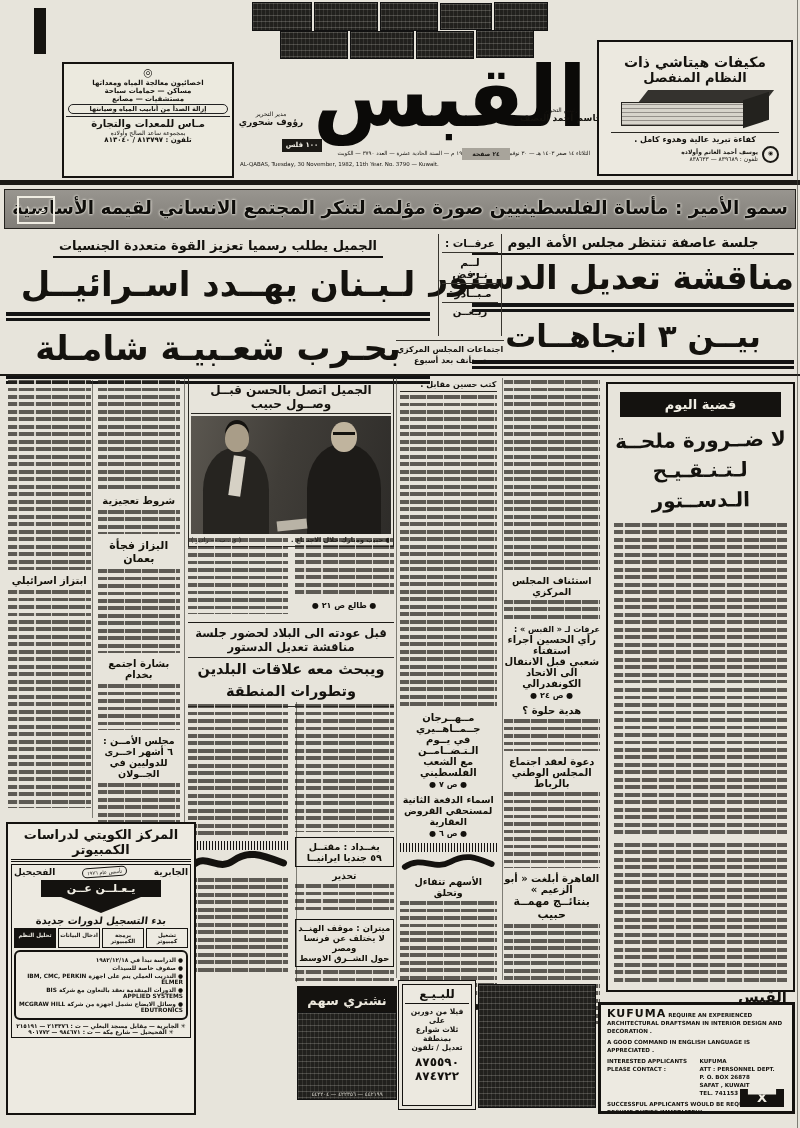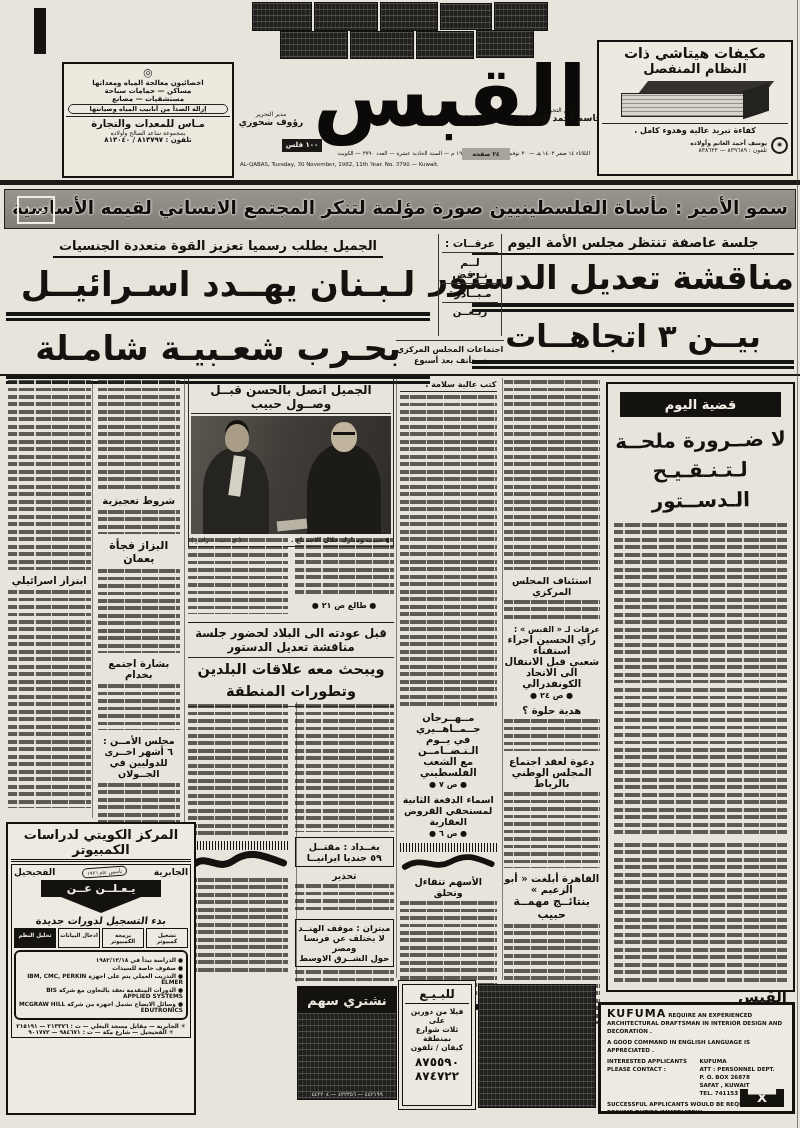--- a/index.html
+++ b/index.html
@@ -69,21 +69,21 @@
   <div class="abs rtl c" style="left:516px;top:106px;width:90px;">
     <div class="tiny">رئيس التحرير</div>
     <div class="b" style="font-size:9px;">جاسم أحمد النصف</div>
   </div>
 
   <div class="abs rtl" style="left:240px;top:150px;width:350px;font-size:5.5px;text-align:right;">الثلاثاء ١٤ صفر ١٤٠٣ هـ — ٣٠ نوفمبر / تشرين الثاني ١٩٨٢ م — السنة الحادية عشرة — العدد ٣٧٩٠ — الكويت</div>
   <div class="abs" style="left:240px;top:161px;width:260px;font-size:5.5px;">AL-QABAS, Tuesday, 30 November, 1982, 11th Year. No. 3790 — Kuwait.</div>
   <div class="abs c" style="left:282px;top:139px;width:40px;height:13px;background:#1b1915;color:#f2efe6;font-size:7px;font-weight:bold;line-height:13px;">١٠٠ فلس</div>
   <div class="abs c rtl" style="left:462px;top:148px;width:48px;height:12px;background:#a8a49b;color:#1b1915;font-size:6px;font-weight:bold;line-height:12px;">٢٤ صفحة</div>
 
-  <div class="abs rtl" style="left:597px;top:40px;width:196px;height:136px;border:2.5px solid #141210;background:#ece9e0;box-sizing:border-box;padding:3px;">
+  <div class="abs rtl" style="left:597px;top:40px;width:196px;height:136px;border:2.5px solid #141210;background:#ece9e0;box-sizing:border-box;padding:12px;">
     <div class="c k9" style="font-size:14px;">مكيفات هيتاشي ذات</div>
     <div class="c k9" style="font-size:13px;">النظام المنفصل</div>
     <div style="position:relative;width:156px;height:42px;margin:3px auto 2px;">
       <div style="position:absolute;left:26px;top:2px;width:126px;height:13px;background:#34322e;transform:skewX(-38deg);"></div>
       <div style="position:absolute;left:4px;top:14px;width:122px;height:22px;background:#d7d4cb;border:1px solid #26241f;background-image:repeating-linear-gradient(0deg,#94908a 0 1px,transparent 1px 4px);"></div>
       <div style="position:absolute;left:126px;top:8px;width:26px;height:28px;background:#23221e;transform:skewY(-18deg);"></div>
     </div>
     <div class="c k9" style="font-size:8px;border-top:1px solid #2a2823;padding-top:2px;">كفاءة تبريد عالية وهدوء كامل .</div>
     <div style="display:flex;align-items:center;gap:4px;margin-top:2px;">
       <span style="width:13px;height:13px;border:2px solid #1b1915;border-radius:50%;display:inline-block;text-align:center;font-size:6px;line-height:9px;">◉</span>
@@ -209,21 +209,21 @@
         <div class="subhead" style="font-size:8.5px;">ميتران : موقف الهنــد</div>
         <div class="subhead" style="font-size:8.5px;">لا يختلف عن فرنسا ومصر</div>
         <div class="subhead" style="font-size:8.5px;">حول الشــرق الاوسط</div>
       </div>
       <div class="sim" style="height:14px;margin-top:3px;"></div>
     </div>
   </div>
 
   <div class="abs rtl col2" style="left:400px;top:380px;width:200px;height:600px;">
     <div>
-      <div class="b" style="font-size:8px;border-bottom:1px solid #2a2823;padding-bottom:2px;margin-bottom:3px;">كتب عالية سلامة :</div>
+      <div class="b" style="font-size:8px;border-bottom:1px solid #2a2823;padding-bottom:2px;margin-bottom:3px;">كتب حسين مقابل :</div>
       <div class="sim" style="height:312px;"></div>
       <div class="subhead" style="font-size:10px;letter-spacing:1px;">مــهــرجان جــمــاهــيري</div>
       <div class="subhead" style="font-size:10px;letter-spacing:1px;">في يــوم الـتـضــامــن</div>
       <div class="subhead" style="font-size:10px;letter-spacing:1px;">مع الشعب الفلسطيني</div>
       <div class="ref">● ص ٧ ●</div>
       <div class="subhead" style="font-size:9.5px;">اسماء الدفعة الثانية</div>
       <div class="subhead" style="font-size:9.5px;">لمستحقي القروض العقارية</div>
       <div class="ref">● ص ٦ ●</div>
       <div style="margin:1px 0 3px;">
         <div class="barcode"></div>
@@ -302,21 +302,21 @@
     <div class="rtl c k9" style="background:#14120f;color:#ece8dd;font-size:13px;line-height:26px;height:26px;border:2px solid #14120f;box-sizing:border-box;">نشتري سهم</div>
     <div class="darkad" style="height:86px;position:relative;">
       <div class="abs c" style="left:0;bottom:2px;width:100%;font-size:5.5px;color:rgba(240,237,228,.85);">٤٤٢١٩٩ — ٤٢٢٣٥٦ — ٤٤٢٢٠٤</div>
     </div>
   </div>
 
   <div class="abs rtl" style="left:402px;top:984px;width:70px;height:122px;border:1px solid #14120f;box-shadow:0 0 0 3px #e7e4db,0 0 0 4px #14120f;box-sizing:border-box;padding:2px;background:#ece9e0;">
     <div class="c k9" style="font-size:12px;border-bottom:1.5px solid #14120f;padding-bottom:2px;">للبـيـع</div>
     <div class="c b" style="font-size:7.5px;margin-top:3px;">فيلا من دورين على</div>
     <div class="c b" style="font-size:7.5px;">ثلاث شوارع بمنطقة</div>
-    <div class="c b" style="font-size:7.5px;">كيفان / تلفون</div>
+    <div class="c b" style="font-size:7.5px;">تعديل / تلفون</div>
     <div class="c k9" style="font-size:12px;margin-top:3px;">٨٧٥٥٩٠</div>
     <div class="c k9" style="font-size:12px;">٨٧٤٧٢٢</div>
   </div>
 
   <div class="abs darkad" style="left:478px;top:984px;width:116px;height:122px;"></div>
 
   <div class="abs" style="left:598px;top:1002px;width:197px;height:112px;border:3px solid #14120f;box-sizing:border-box;background:#edeae1;padding:5px 6px;font-size:5.6px;font-weight:bold;line-height:8px;">
     <div><span style="font-size:11px;font-weight:900;letter-spacing:1px;">KUFUMA</span> <span>REQUIRE AN EXPERIENCED ARCHITECTURAL DRAFTSMAN IN INTERIOR DESIGN AND DECORATION .</span></div>
     <div style="margin-top:3px;">A GOOD COMMAND IN ENGLISH LANGUAGE IS APPRECIATED .</div>
     <div style="display:flex;gap:6px;margin-top:3px;">

